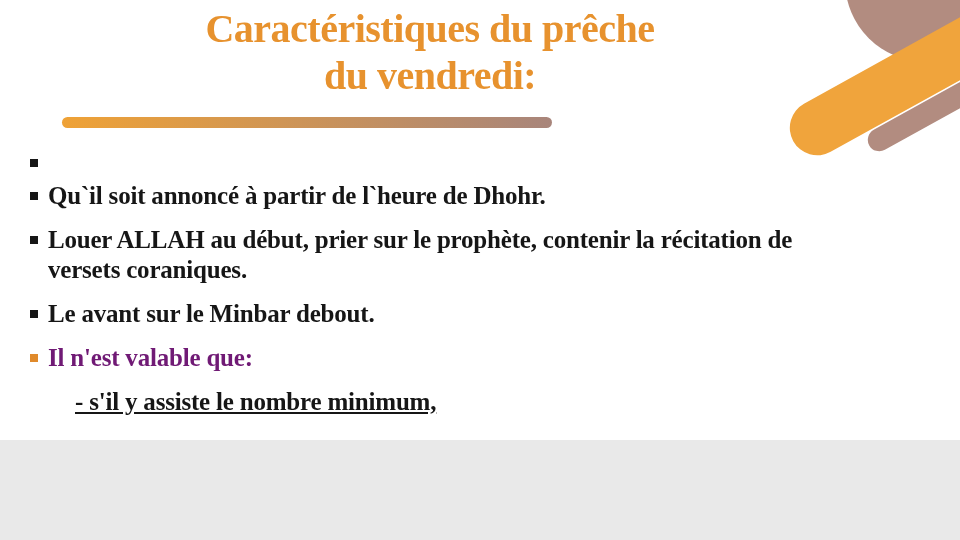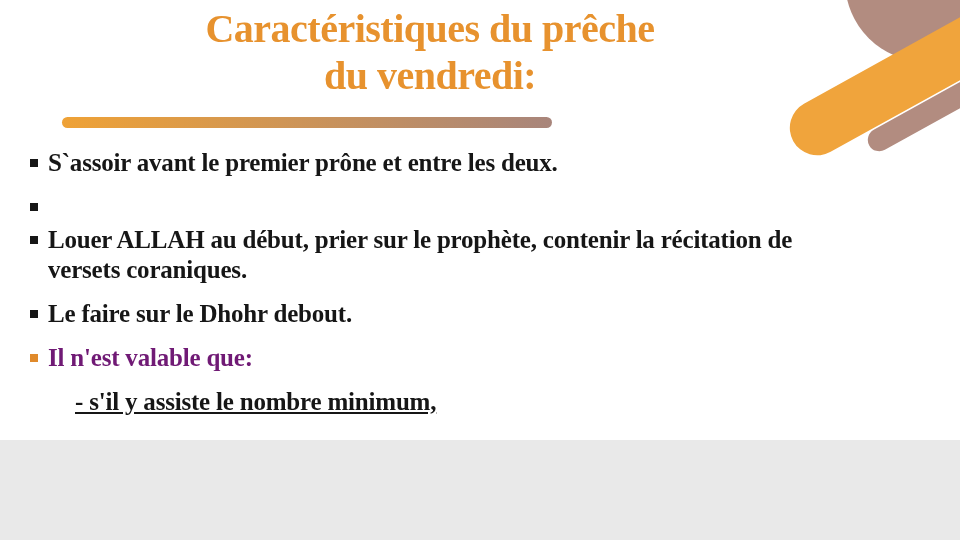--- a/index.html
+++ b/index.html
@@ -82,32 +82,32 @@
 
   <div class="title">
     <div>Caractéristiques du prêche</div>
     <div>du vendredi:</div>
   </div>
   <div class="divider"></div>
 
   <div class="content">
     <div class="item">
       <span class="marker"></span>
-      <span>S`assoir avant le premier prône et entre les deux.</span>
     </div>
     <div class="item">
       <span class="marker"></span>
+      <span>Qu`il soit annoncé à partir de l`heure de Dhohr.</span>
     </div>
     <div class="item">
       <span class="marker"></span>
       <span>Louer ALLAH au début, prier sur le prophète, contenir la récitation de versets coraniques.</span>
     </div>
     <div class="item">
       <span class="marker"></span>
-      <span>Le faire sur le Dhohr debout.</span>
+      <span>Le avant sur le Minbar debout.</span>
     </div>
     <div class="item accent">
       <span class="marker"></span>
       <span>Il n'est valable que:</span>
     </div>
     <div class="item sub">
       <span>- s'il y assiste le nombre minimum,</span>
     </div>
   </div>
 

